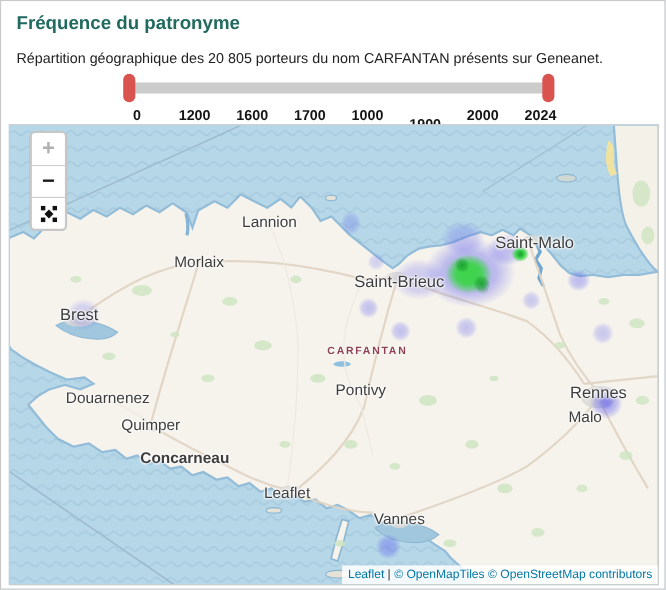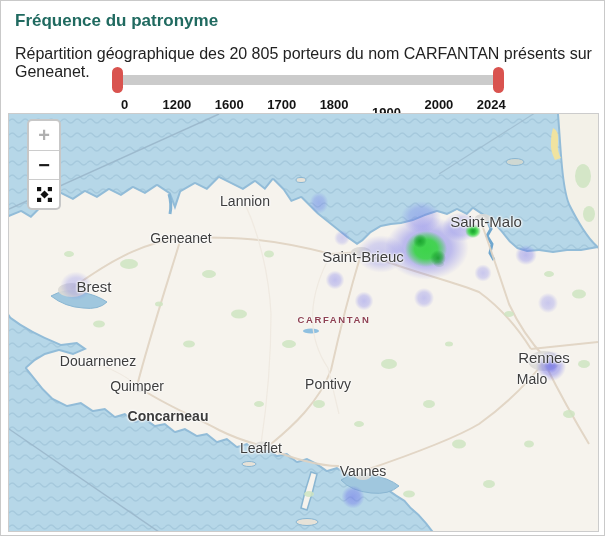--- a/index.html
+++ b/index.html
@@ -8,21 +8,21 @@
     font-family:"Liberation Sans", sans-serif;
     border:1px solid #c9c9c9;box-sizing:border-box;overflow:hidden;
   }
   
   .page-title{
     position:absolute;left:14px;top:10px;
     font-size:17px;font-weight:bold;color:var(--accent-title,#206a60);
   }
   .page-subtitle{
     position:absolute;left:14px;top:44px;
-    font-size:16px;color:#222;
+    font-size:13px;color:#222;
   }
   
   .slider-zone{position:absolute;left:0;top:60px;width:605px;height:48px;}
   .slider-track{
     position:absolute;left:117px;top:14px;width:380px;height:10px;
     background:#cbcbcb;border-radius:5px;
   }
   .slider-handle{
     position:absolute;top:6px;width:11px;height:26px;border-radius:6px;
     background:var(--slider-handle,#d9534f);
@@ -81,21 +81,21 @@
 
 <div class="slider-zone">
   <div class="slider-track"></div>
   <div class="slider-handle left"></div>
   <div class="slider-handle right"></div>
   <div>
       <span class="tick" style="left: 123.5px;">0</span>
       <span class="tick" style="left: 175.9px;">1200</span>
       <span class="tick" style="left: 228.3px; text-align: center;">1600</span>
       <span class="tick" style="left: 280.7px;">1700</span>
-      <span class="tick" style="left: 333.1px;">1800</span>
+      <span class="tick" style="left: 333.1px;">1000</span>
       <span class="tick" style="left: 385.5px; margin-top: 8px;">1900</span>
       <span class="tick" style="left: 437.9px;">2000</span>
       <span class="tick" style="left: 490.3px;">2024</span>
     </div>
 </div>
 
 <div class="map">
   <svg class="base" width="589" height="417" viewBox="0 0 589 417">
     <defs>
       <pattern id="waves" width="26" height="14" patternUnits="userSpaceOnUse">
@@ -208,28 +208,28 @@
       <div class="heat blue" style="left: 45px; top: 152px; width: 44px; height: 40px; --a: 0.28;"></div>
       <div class="heat green" style="left: 390px; top: 112px; width: 54px; height: 46px; --a: 1;"></div>
       <div class="heat green" style="left: 454px; top: 108px; width: 20px; height: 18px; --a: 1;"></div>
       <div class="heat core" style="left: 404px; top: 120px; width: 14px; height: 14px; --a: 1;"></div>
       <div class="heat core" style="left: 421px; top: 136px; width: 16px; height: 16px; --a: 1;"></div>
       <div class="heat core" style="left: 460px; top: 113px; width: 8px; height: 8px; --a: 1;"></div>
     </div>
 
   <div id="label-layer">
       <div class="city" style="left: 236px; top: 87px;">Lannion</div>
-      <div class="city" style="left: 172px; top: 124px;">Geneanet</div>
-      <div class="city major" style="left: 63px; top: 172px; margin-left: 22px;">Brest</div>
+      <div class="city" style="left: 172px; top: 124px;">Morlaix</div>
+      <div class="city major" style="left: 63px; top: 172px;">Brest</div>
       <div class="city major" style="left: 354px; top: 142px;">Saint-Brieuc</div>
       <div class="city major" style="left: 477px; top: 107px;">Saint-Malo</div>
       <div class="city" style="left: 89px; top: 247px;">Douarnenez</div>
       <div class="city" style="left: 128px; top: 272px;">Quimper</div>
       <div class="city" style="left: 159px; top: 302px; font-weight: bold;">Concarneau</div>
-      <div class="city" style="left: 319px; top: 270px;">Pontivy</div>
+      <div class="city" style="left: 319px; top: 240px;">Pontivy</div>
       <div class="city" style="left: 252px; top: 334px;">Leaflet</div>
       <div class="city" style="left: 354px; top: 357px;">Vannes</div>
       <div class="city major" style="left: 535px; top: 243px;">Rennes</div>
       <div class="city" style="left: 523px; top: 265px;">Malo</div>
     </div>
 
   <div class="region-label">CARFANTAN</div>
 
   <div class="ctrl">
     <div class="ctrl-btn disabled">+</div>
@@ -240,13 +240,19 @@
           <rect x="0" y="0" width="4.2" height="4.2"></rect>
           <rect x="10.8" y="0" width="4.2" height="4.2"></rect>
           <rect x="0" y="10.8" width="4.2" height="4.2"></rect>
           <rect x="10.8" y="10.8" width="4.2" height="4.2"></rect>
           <rect x="4.6" y="4.6" width="5.8" height="5.8" transform="rotate(45 7.5 7.5)"></rect>
         </g>
       </svg>
     </div>
   </div>
 
+  <div class="attribution">
+    <a href="#">Leaflet</a>
+    <span>|</span>
+    <a href="#">© OpenMapTiles</a>
+    <a href="#">© OpenStreetMap contributors</a>
+  </div>
 </div>
 
 </body></html>

